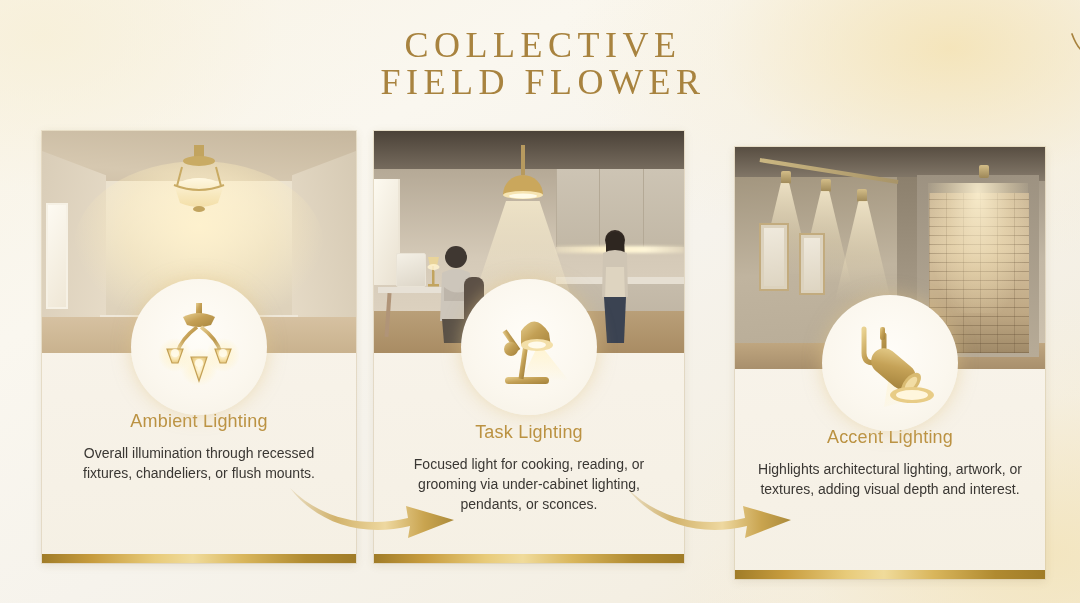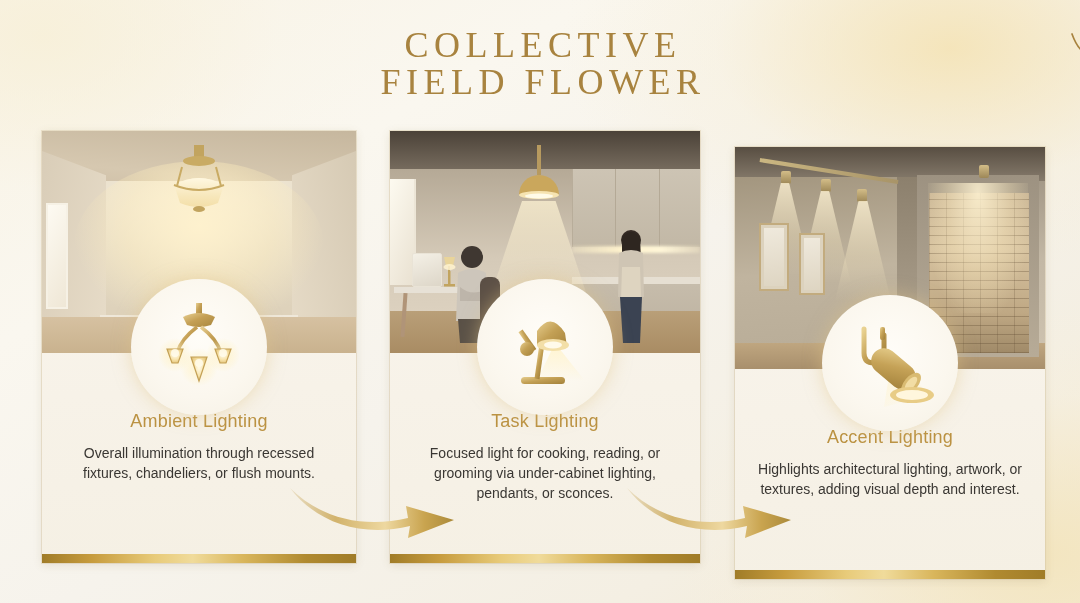--- a/index.html
+++ b/index.html
@@ -70,21 +70,21 @@
     top: 0;
     width: 314px;
     height: 432px;
     background: linear-gradient(178deg, #faf7f0 0%, #f7f2e8 60%, #f5f0e4 100%);
     box-shadow: 0 2px 9px rgba(120,100,60,0.14), 0 0 0 1px rgba(222,206,174,0.45);
     display: flex;
     flex-direction: column;
     overflow: visible;
   }
   .card-1 { left: 42px; }
-  .card-2 { left: 390px; width: 310px; }
+  .card-2 { left: 374px; width: 310px; gap: 11px; }
   .card-3 { left: 735px; width: 310px; margin-top: 16px; }
 
   .card-photo {
     position: relative;
     height: 222px;
     width: 100%;
     overflow: hidden;
     flex: 0 0 auto;
   }
 

